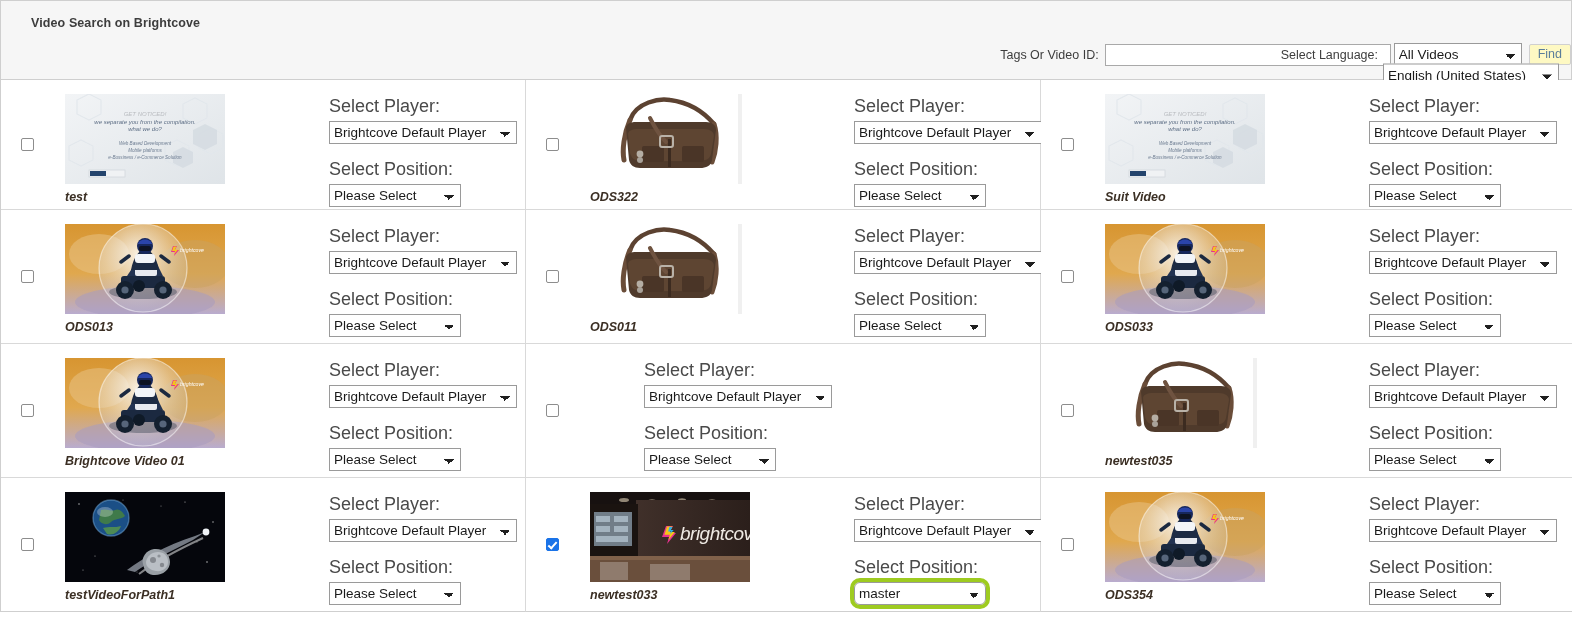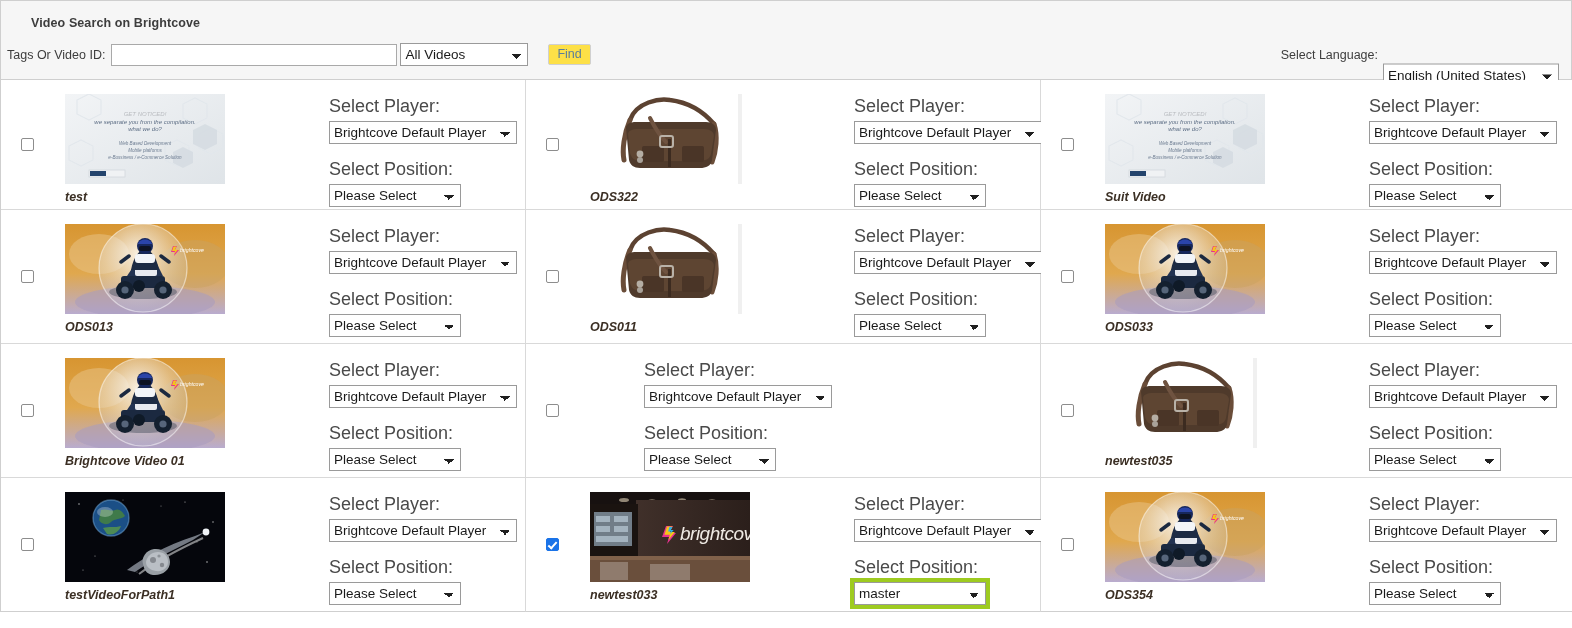--- a/index.html
+++ b/index.html
@@ -28,23 +28,24 @@
   .panel-title {
     font-size: 12.5px;
     font-weight: bold;
     color: #3d3d3d;
     padding: 15px 0 0 30px;
     letter-spacing: .1px;
   }
   .search-bar {
     display: flex;
     align-items: center;
-    padding: 13px 0 13px 6px;
+    padding: 13px 0 13px 20px;
     border-bottom: 1px solid #cfcfcf;
     position: relative;
+    justify-content: flex-end;
   }
   .search-label {
     font-size: 12.5px;
     color: #3d3d3d;
     margin-right: 6px;
     white-space: nowrap;
   }
   .text-input {
     width: 278px;
     height: 18px;
@@ -77,25 +78,25 @@
     background-size: 5px 5px, 5px 5px;
     background-repeat: no-repeat;
     outline: none;
     cursor: pointer;
   }
   .sel-allvideos {
     width: 128px;
     margin-left: 3px;
   }
   .find-btn {
-    margin-left: 20px;
+    margin-left: 7px;
     font-family: "Liberation Sans", sans-serif;
     font-size: 12.5px;
     color: #5a7d9a;
-    background: #fde047;
+    background: #fef9c3;
     border: 1px solid #d0d0d0;
     border-radius: 2px;
     padding: 2px 8px 3px 8px;
     cursor: pointer;
   }
   .lang-wrap {
     position: absolute;
     right: 12px;
     top: 50%;
     transform: translateY(-50%);
@@ -204,20 +205,21 @@
     font-size: 18px;
     color: #4a4a4a;
     margin-bottom: 4px;
   }
   .opt-gap { height: 15px; }
   .sel-player { width: 188px; }
   .sel-position { width: 132px; }
   .sel-position.highlight {
     outline: 4px solid #9ecb20;
     outline-offset: 0px;
+    border-radius: 6px;
   }
 
   
   .grid .cell:nth-last-child(-n+3) { border-bottom: 1px solid #cfcfcf; }
 </style>
 </head>
 <body>
 
 <div id="app">
 

